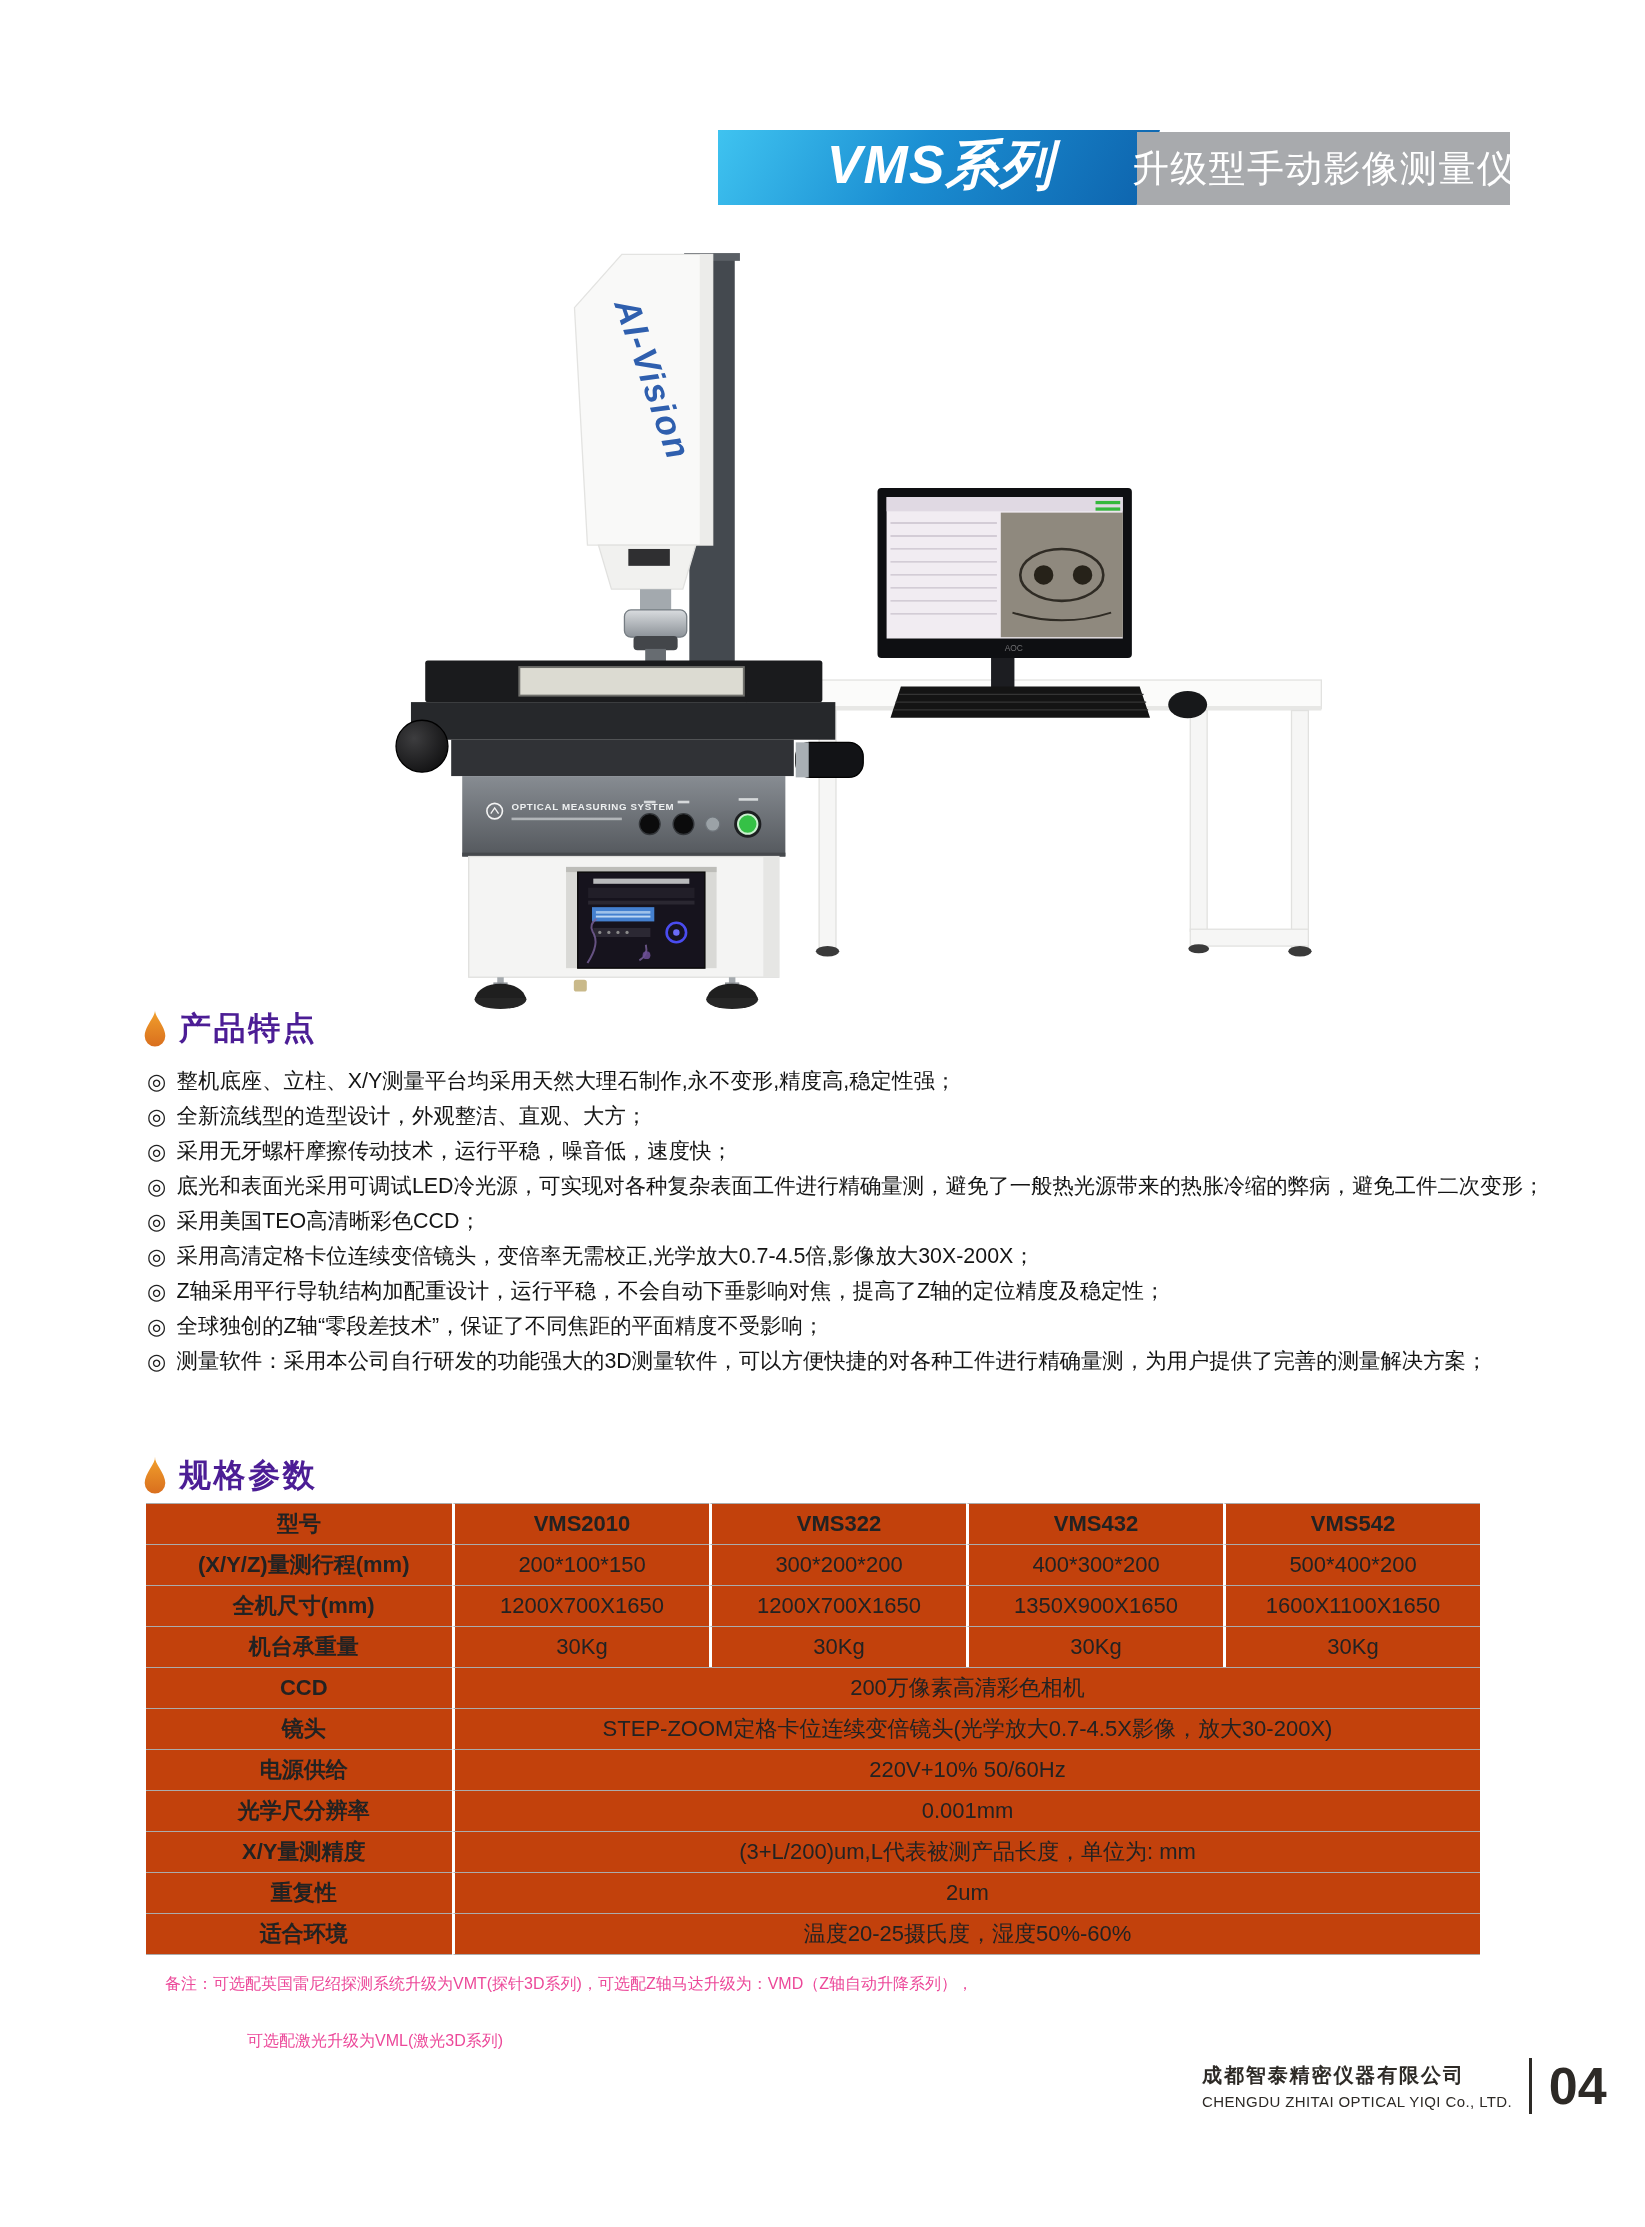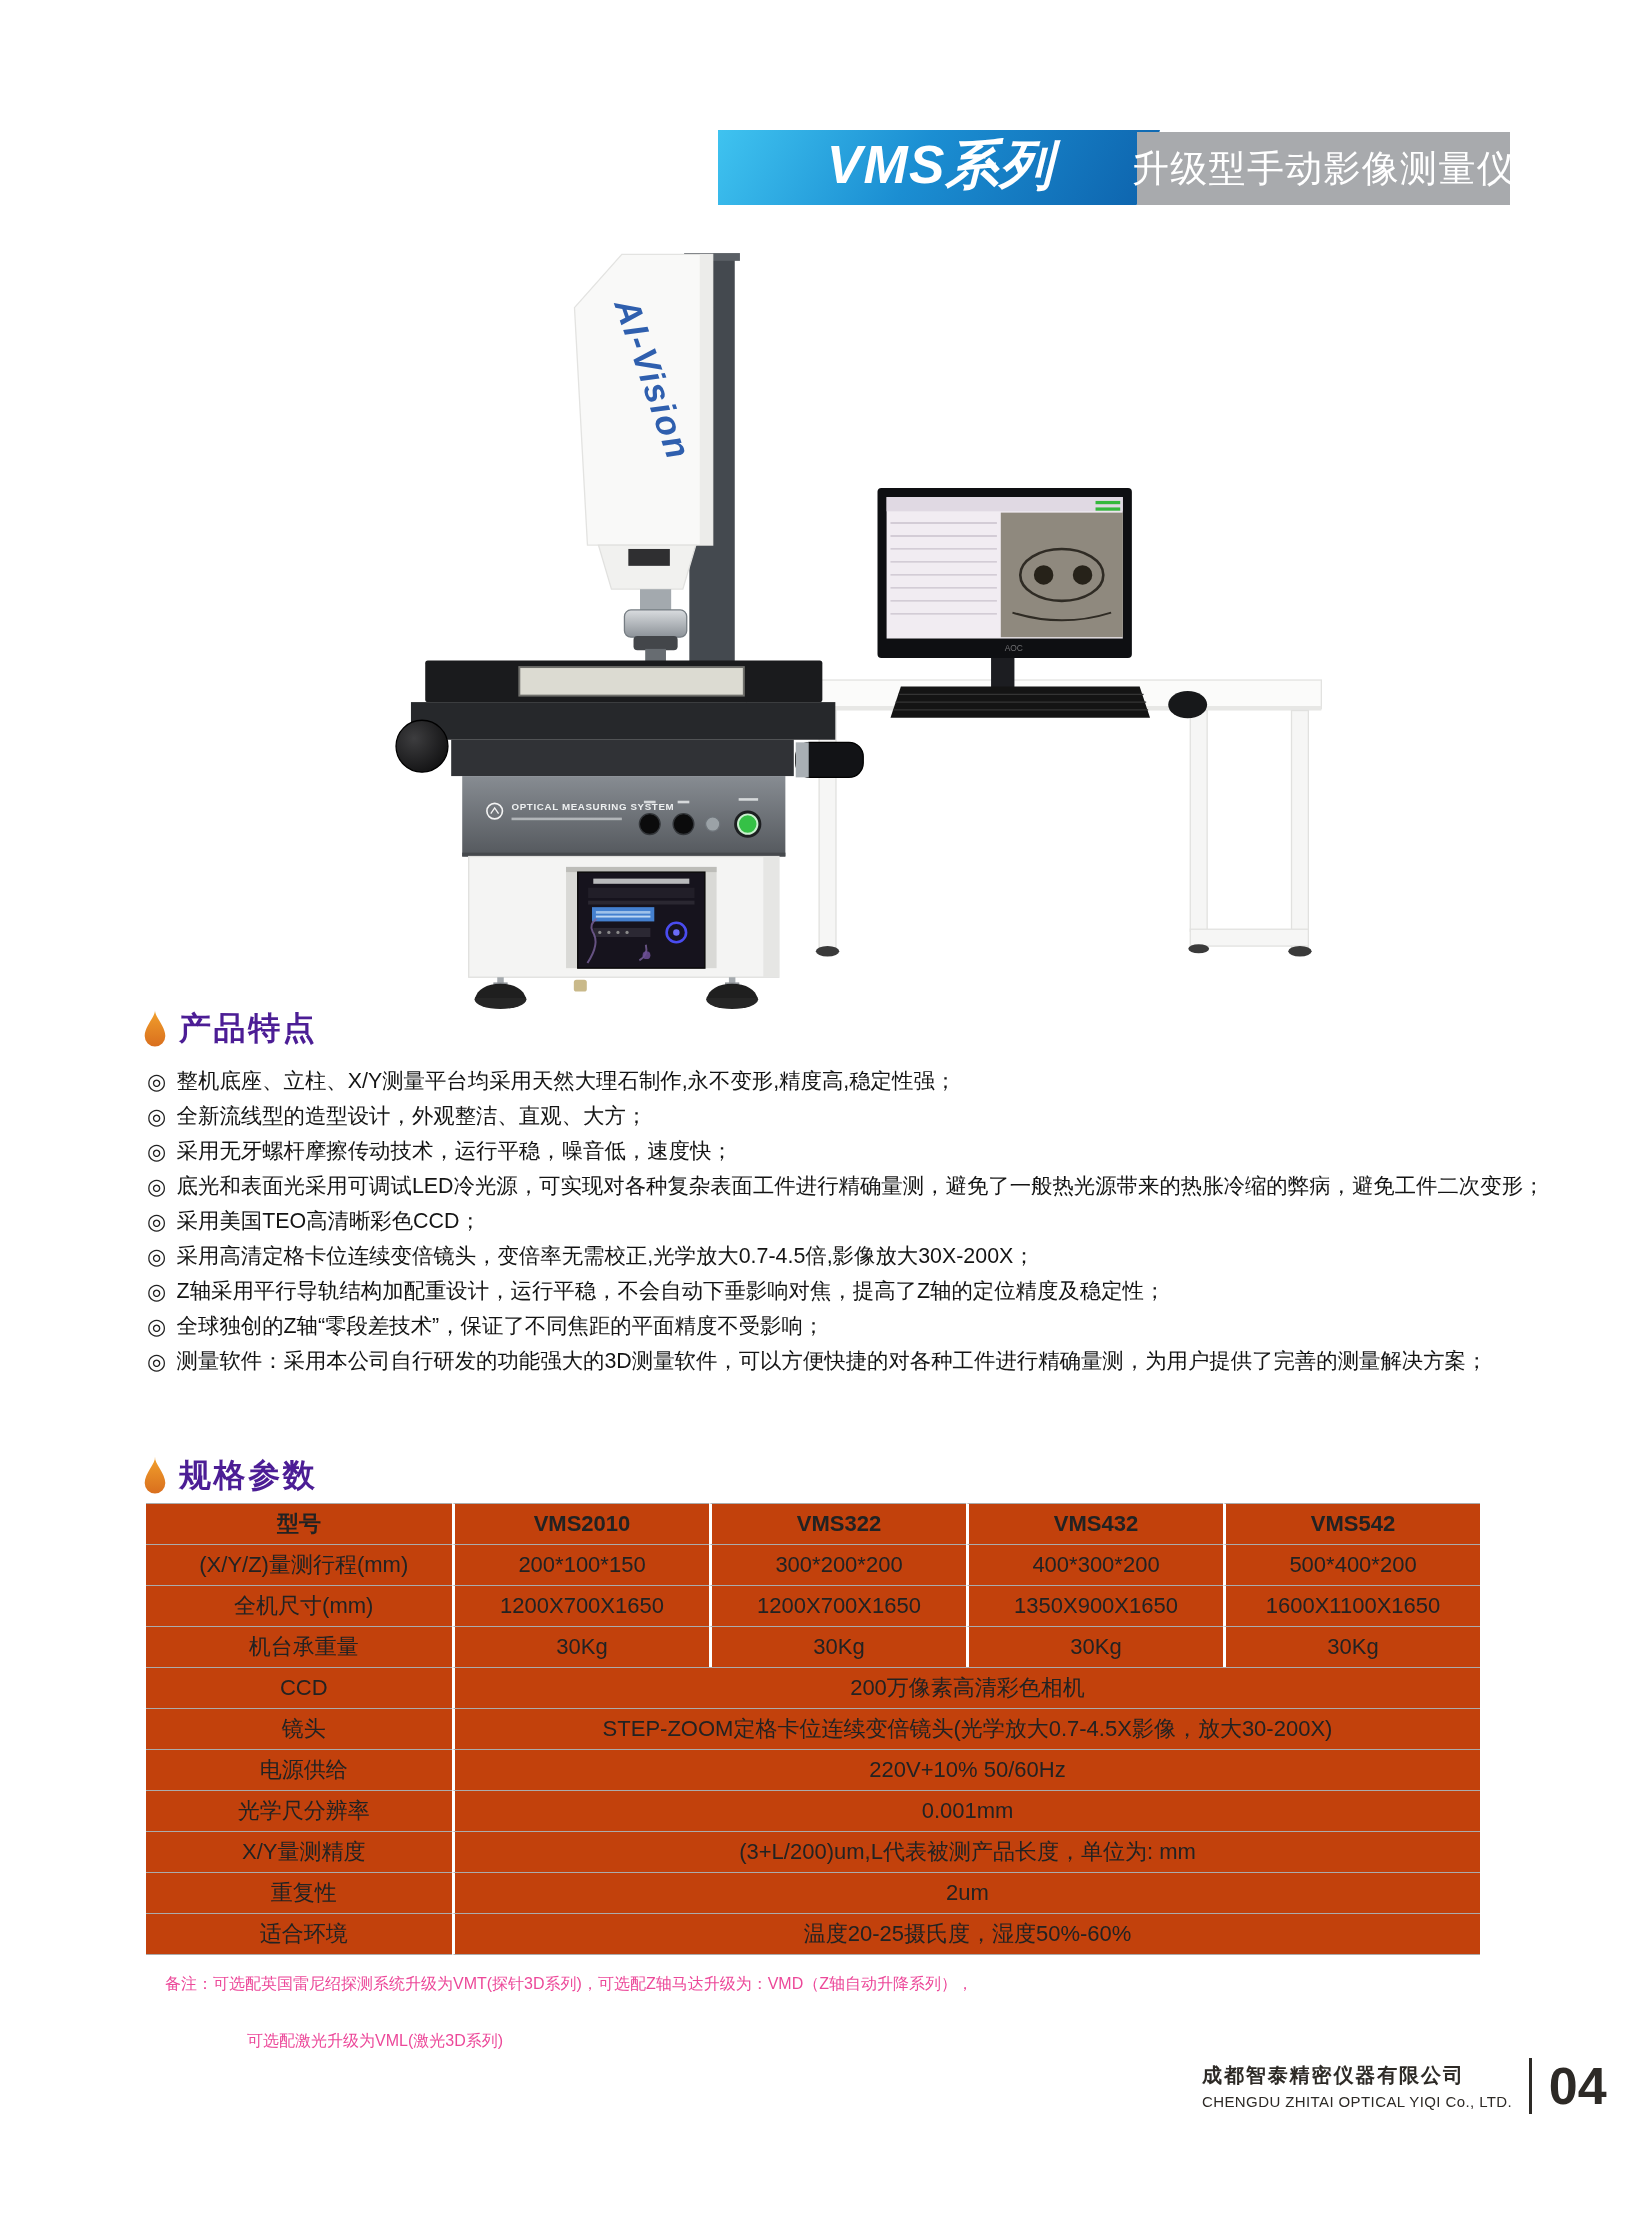--- a/index.html
+++ b/index.html
@@ -27,21 +27,21 @@
   
   .spec-table{position:absolute;left:146px;top:1503px;width:1334px;
       border-collapse:separate;border-spacing:0;table-layout:fixed;
       font-size:22px;color:#222;}
   .spec-table th,.spec-table td{height:40px;background:#c2410c;
       border-top:1.3px solid #ababab;text-align:center;vertical-align:middle;
       padding:0 6.5px;font-weight:normal;overflow:hidden;white-space:nowrap;}
   .spec-table tr:last-child th,.spec-table tr:last-child td{border-bottom:1.3px solid #ababab;}
   .spec-table tr > *:not(:first-child){border-left:3.9px solid #ffffff;}
   .spec-table .hdr{font-weight:bold;}
-  .spec-table .rowlabel{font-weight:400;padding-left:16px;}
+  .spec-table .rowlabel{font-weight:700;padding-left:16px;}
   
   .notes{position:absolute;left:165px;top:1965px;font-size:16px;color:#ec4899;line-height:37px;}
   .notes .line2{margin-left:82px;margin-top:20px;}
   
   .footer{position:absolute;left:1202px;top:2056px;display:flex;align-items:center;
       gap:17px;color:#2d2a26;}
   .company-cn{font-size:20px;font-weight:bold;letter-spacing:1.9px;white-space:nowrap;font-family:Liberation Mono, monospace;}
   .company-en{font-size:15px;letter-spacing:0.4px;margin-top:3.2px;white-space:nowrap;}
   .footer .divider{width:2.6px;height:56px;background:#2d2a26;}
   .page-no{font-size:52px;font-weight:600;}

